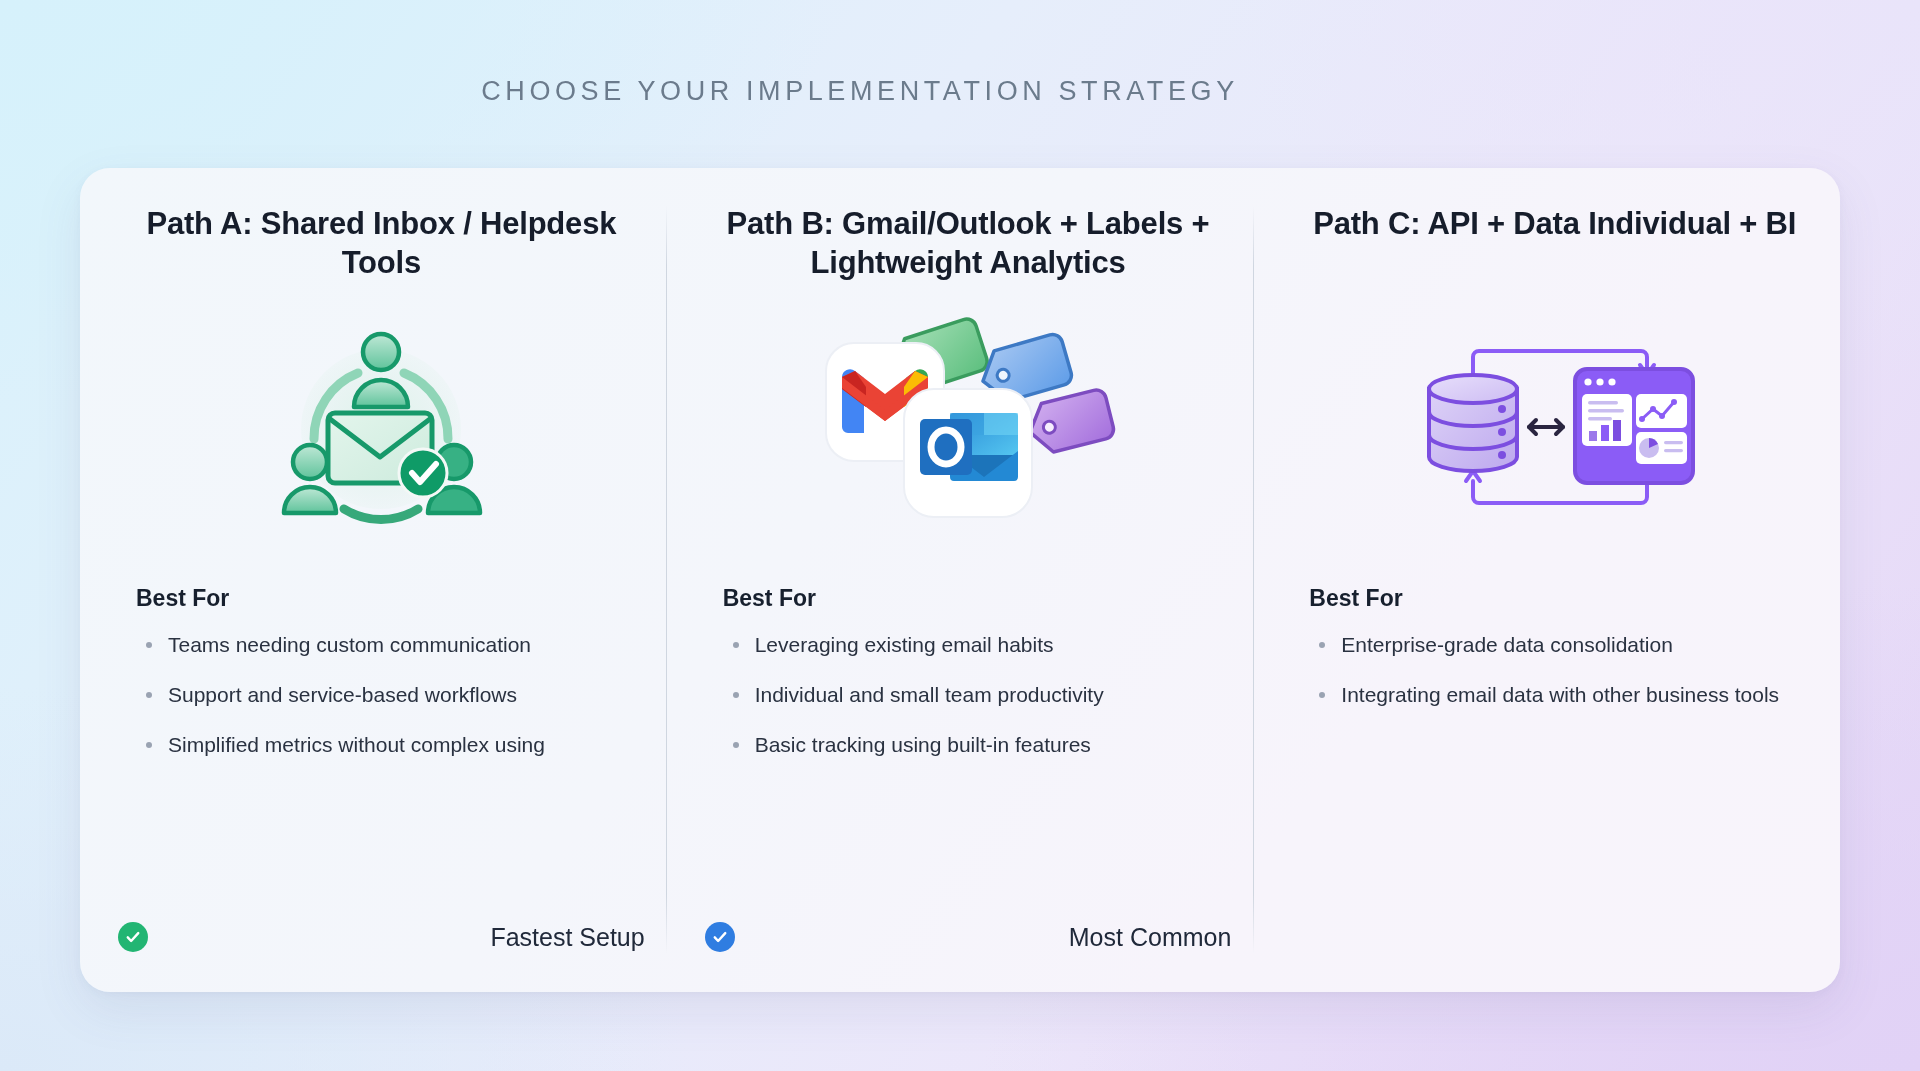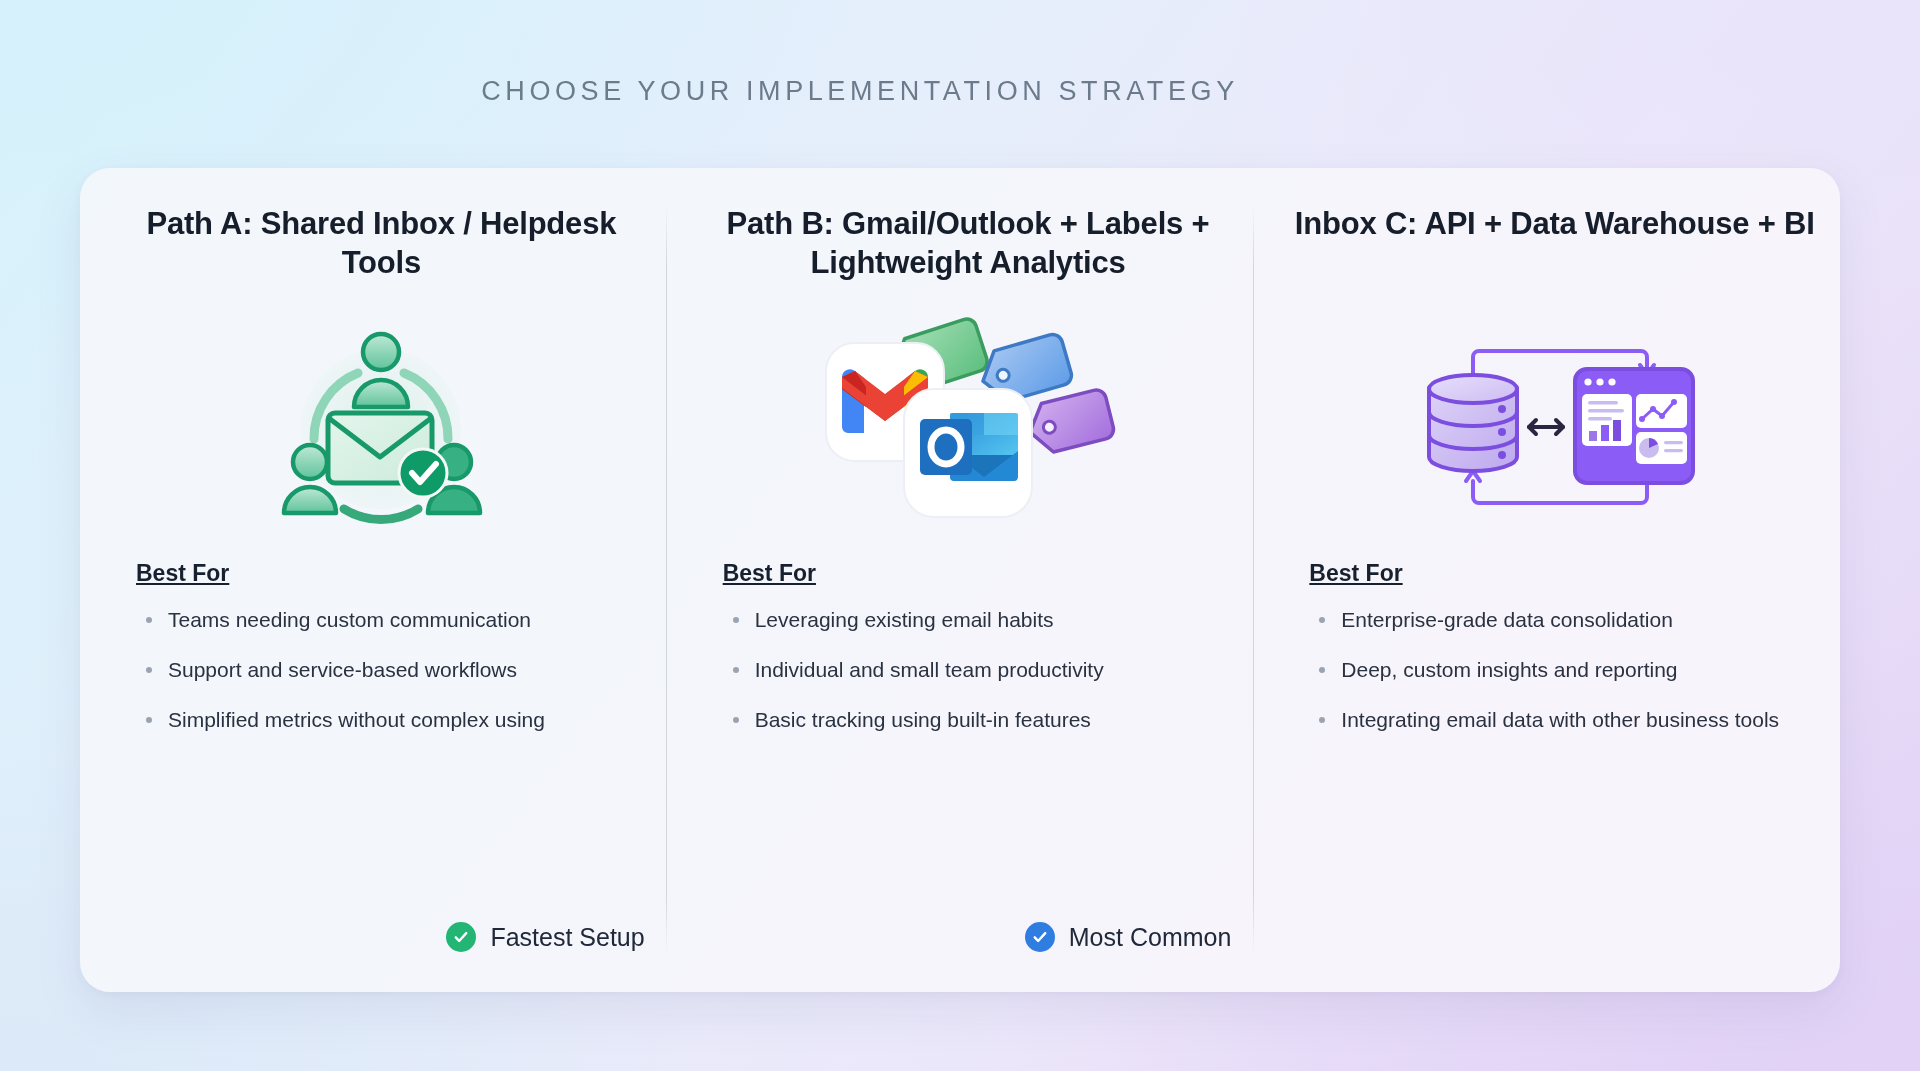--- a/index.html
+++ b/index.html
@@ -56,21 +56,21 @@
   }
 
   .art {
     height:268px;
     display:flex; align-items:center; justify-content:center;
     margin-top:6px;
   }
 
   .best-for {
     font-size:23px; font-weight:bold; color:#17202e;
-    margin-top:0; margin-bottom:18px;text-decoration:underline;
+    margin-top:25px; margin-bottom:18px;
   }
   .col-a .best-for { margin-left:18px; }
   .col-b .best-for { margin-left:18px; }
   .col-c .best-for { margin-left:18px; }
 
   ul.bullets { list-style:none; margin-left:18px; }
   ul.bullets li {
     position:relative;
     padding-left:32px;
     font-size:21px; line-height:1.42;
@@ -79,21 +79,21 @@
     max-width:480px;
   }
   ul.bullets li::before {
     content:""; position:absolute; left:10px; top:12px;
     width:6px; height:6px; border-radius:50%;
     background:#9aa3b2;
   }
 
   .badge {
     margin-top:auto; margin-bottom:40px;
-    display:flex; align-items:center; justify-content:flex-end; gap:14px;
+    display:flex; align-items:center; justify-content:space-between; gap:14px;
   }
   .badge-icon {
     width:30px; height:30px; border-radius:50%;
     display:flex; align-items:center; justify-content:center;
     flex:none;
   }
   .badge-icon svg { width:18px; height:18px; }
   .badge-label { font-size:25px; color:#20293a; }
 
   
@@ -248,21 +248,21 @@
         <span class="badge-icon" style="background:#2f7de1">
           <svg viewBox="0 0 24 24">
               <path d="M5 12.5 l4.5 4.8 L19 6.8" fill="none" stroke="#fff" stroke-width="3.2" stroke-linecap="round" stroke-linejoin="round"></path>
             </svg>
         </span>
         <span class="badge-label">Most Common</span>
       </div>
     </div>
 
     <div class="col col-c">
-      <div class="col-title">Inbox C: API + Data Warehouse + BI</div>
+      <div class="col-title">Path C: API + Data Individual + BI</div>
 
       <div class="art">
         <svg class="artC" viewBox="0 0 300 190">
           <defs>
             <linearGradient id="dbF" x1="0" y1="0" x2="1" y2="1">
               <stop offset="0" stop-color="#ddd2f7"></stop>
                 <stop offset="1" stop-color="#bda8ee"></stop>
             </linearGradient>
             <linearGradient id="dbTop" x1="0" y1="0" x2="1" y2="1">
               <stop offset="0" stop-color="#e7dffb"></stop>
@@ -314,20 +314,19 @@
             <path d="M244 117 V107 a10 10 0 0 1 9 6 z" fill="#7c4ee0"></path>
             <rect x="259" y="110" width="19" height="3.2" rx="1.6" fill="#c9bdf0"></rect>
             <rect x="259" y="118" width="19" height="3.2" rx="1.6" fill="#c9bdf0"></rect>
           </g>
         </svg>
       </div>
 
       <div class="best-for">Best For</div>
       <ul class="bullets">
         <li>Enterprise-grade data consolidation</li>
-        <li>Deep, custom insights and reporting</li>
         <li>Integrating email data with other business tools</li>
       </ul>
 
     </div>
 
   </div>
 </div>
 
 </body></html>

